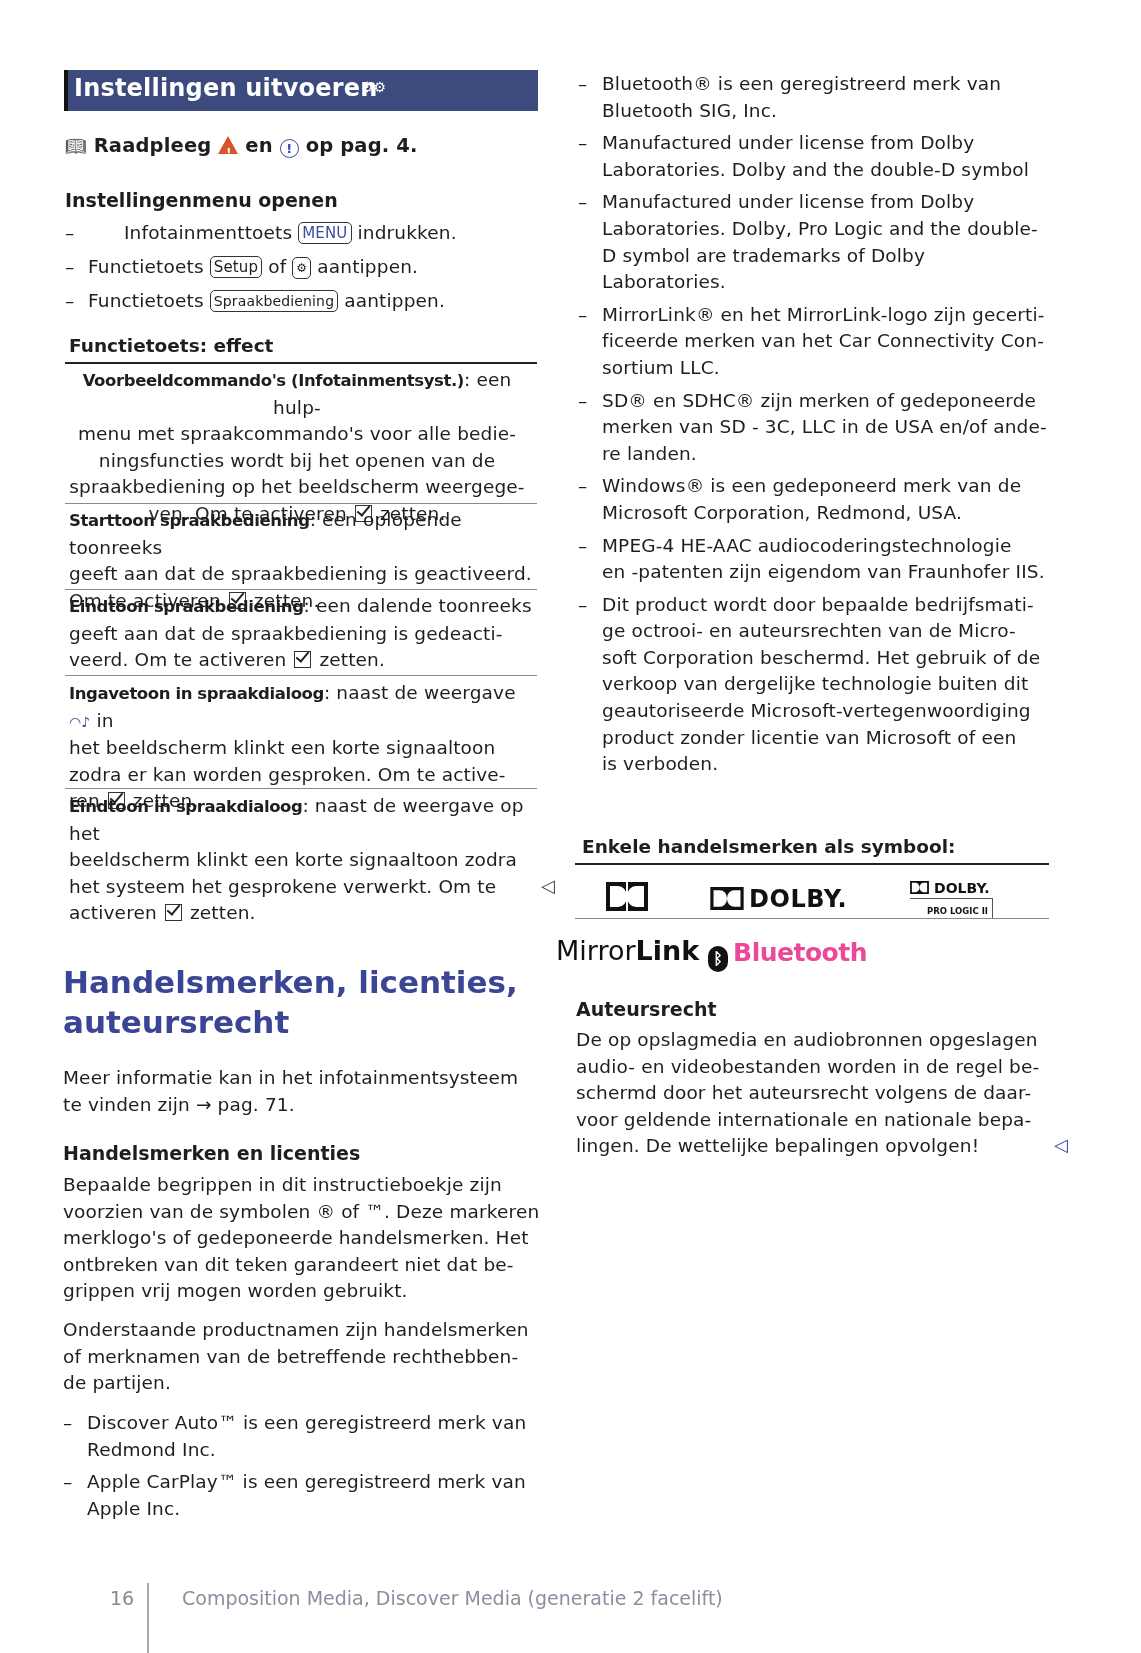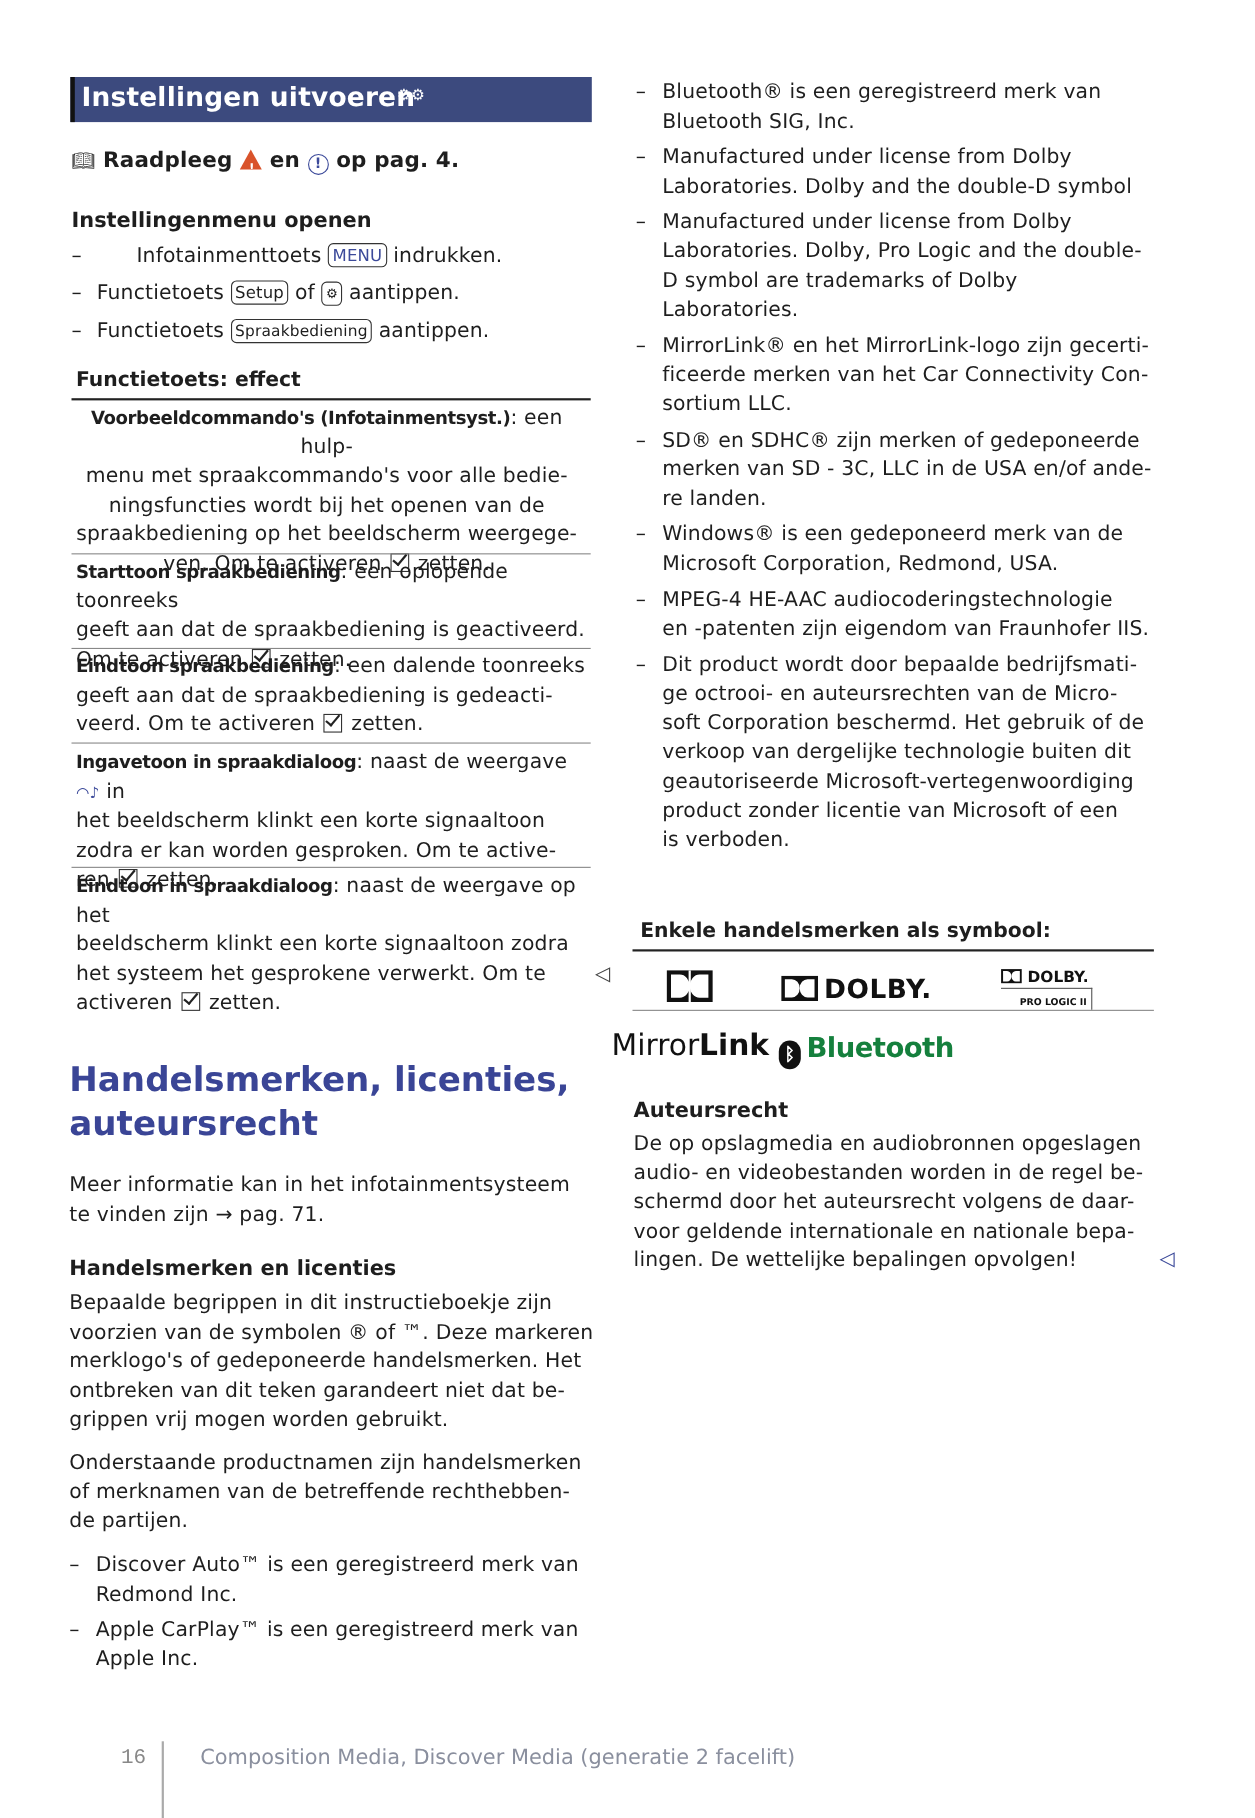--- a/index.html
+++ b/index.html
@@ -14,21 +14,21 @@
   .h3 { font-size:19px; font-weight:bold; color:#1e1e1e; }
   .dash { position:absolute; }
   .key { display:inline-block; border:1.5px solid #333; border-radius:5px; padding:0 3px; font-size:15px; line-height:20px; vertical-align:1px; }
   .key.blue { color:#3c4a9a; }
   .cb { display:inline-block; width:15px; height:15px; border:1.5px solid #333; position:relative; vertical-align:-2px; margin:0 2px; }
   .cb::after { content:""; position:absolute; left:4px; top:-3px; width:5px; height:11px; border-right:2px solid #222; border-bottom:2px solid #222; transform:rotate(40deg); }
   .rule { position:absolute; height:0; border-top:1px solid #888; }
   .rule.thick { border-top:2px solid #222; }
   .bold-cond { font-weight:bold; font-size:16.5px; letter-spacing:-0.4px; }
   .h2 { color:#3a4596; font-size:31px; font-weight:bold; line-height:40px; }
-  .footer-num { color:#888; font-size:19px;font-family:Liberation Mono, monospace; }
+  .footer-num { color:#888; font-size:19px; }
   .footer-text { color:#8a8f9e; font-size:19px; }
   .warn { display:inline-block; width:0; height:0; border-left:10px solid transparent; border-right:10px solid transparent; border-bottom:18px solid #d9532b; vertical-align:-2px; position:relative; }
   .info { display:inline-block; width:17px; height:17px; border:1.5px solid #3c4a9a; border-radius:50%; color:#3c4a9a; font-size:13px; line-height:17px; text-align:center; vertical-align:-1px; }
   .tri-left { color:#444; font-size:18px; }
 </style>
 </head>
 <body>
 
 <div class="abs title-bar">
   <span class="t">Instellingen uitvoeren</span>
@@ -245,21 +245,21 @@
 </div>
 
 <div class="rule" style="left:575px; top:918px; width:474px;"></div>
 
 <div class="abs" style="left:556px; top:935px; white-space:nowrap; font-size:27px; color:#111;">
   <span style="font-weight:normal;">Mirr</span><span style="font-weight:normal;">or</span><span style="font-weight:bold;">Link</span>
 </div>
 
 <div class="abs" style="left:708px; top:938px; white-space:nowrap;">
   <span style="display:inline-block; width:20px; height:26px; background:#111; border-radius:10px; color:#fff; font-size:16px; line-height:26px; text-align:center; vertical-align:-3px; font-weight:bold;">ᛒ</span>
-  <span style="font-size:25px; font-weight:bold; letter-spacing:-0.5px; color:#15803d;margin-top:40px;">Bluetooth</span>
+  <span style="font-size:25px; font-weight:bold; letter-spacing:-0.5px; color:#ec4899;margin-top:40px;">Bluetooth</span>
 </div>
 
 <div class="abs h3" style="left:576px; top:998px;">Auteursrecht</div>
 <div class="abs txt" style="left:576px; top:1027px;">
   <div>De op opslagmedia en audiobronnen opgeslagen</div>
   <div>audio- en videobestanden worden in de regel be-</div>
   <div>schermd door het auteursrecht volgens de daar-</div>
   <div>voor geldende internationale en nationale bepa-</div>
   <div>lingen. De wettelijke bepalingen opvolgen!</div>
 </div>

